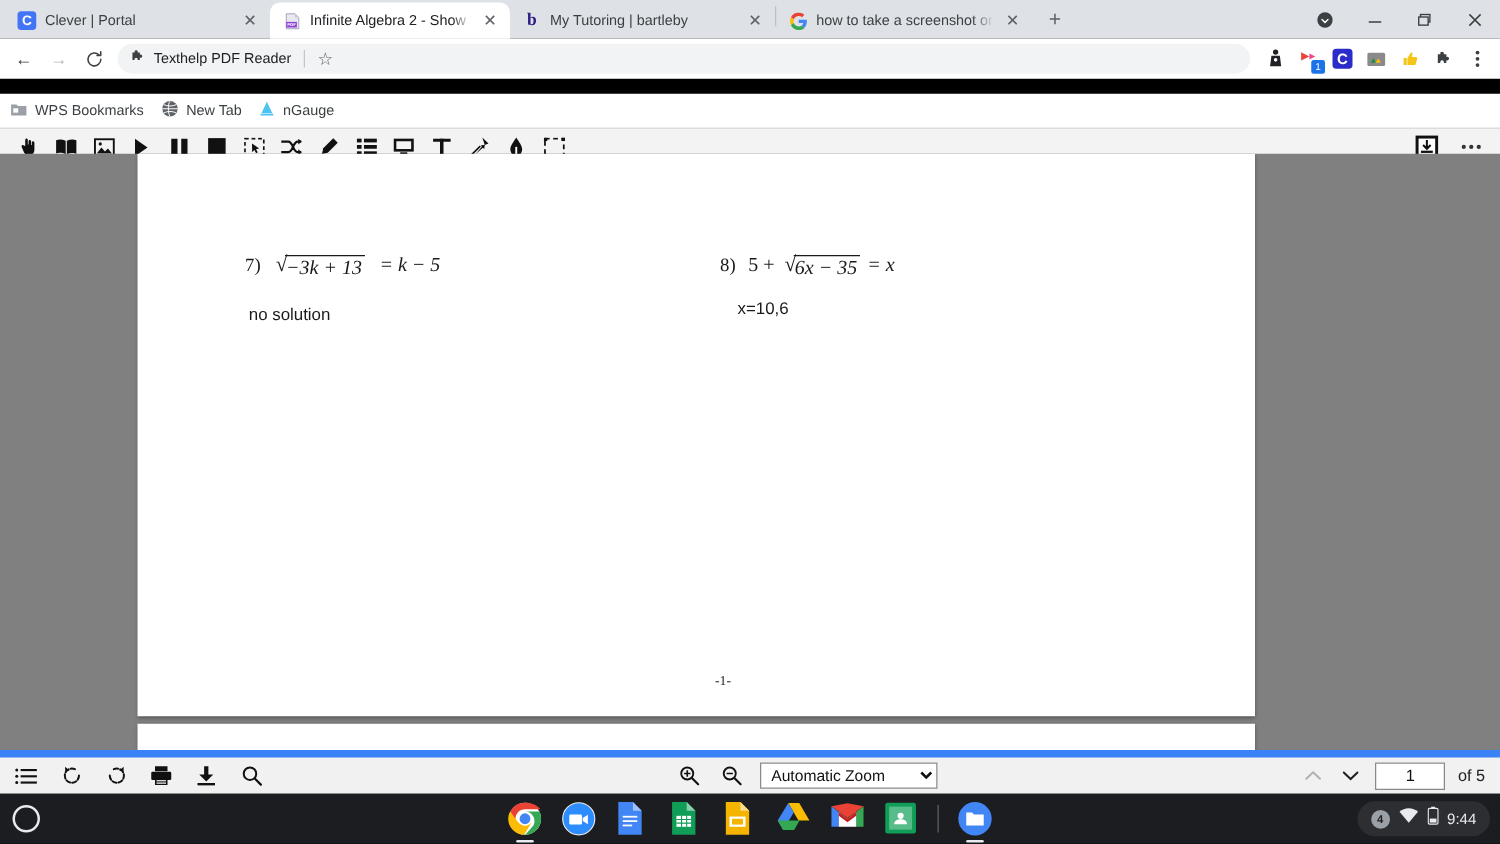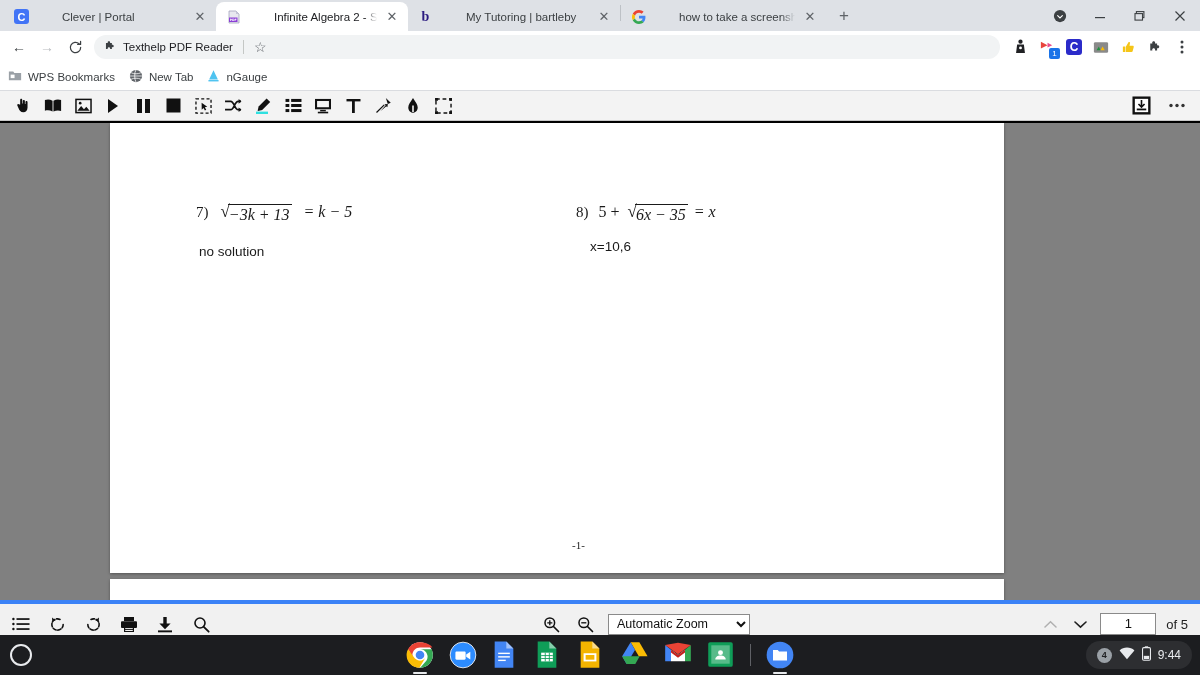--- a/index.html
+++ b/index.html
@@ -28,21 +28,20 @@
   .tab .favicon {
     width: 15px; height: 15px; flex: 0 0 15px;
     display: flex; align-items: center; justify-content: center;
     font-size: 11px; font-weight: bold; border-radius: 3px;
   }
   .tab .tlabel {
     flex: 1 1 auto; overflow: hidden;
     text-overflow: clip; font-size: 11.5px;
     -webkit-mask-image: linear-gradient(to right, #000 88%, transparent 100%);
             mask-image: linear-gradient(to right, #000 88%, transparent 100%);
-            margin-left: 26px;
   }
   .tab .tclose {
     width: 16px; height: 16px; flex: 0 0 16px;
     display: flex; align-items: center; justify-content: center;
     color: #5f6368; font-size: 13px; line-height: 1;
   }
   .tab-sep {
     width: 1px; height: 16px; background: #bdc1c6;
     align-self: center; margin-bottom: 6px;
   }
@@ -85,21 +84,21 @@
   }
   .tb-icons { display: flex; align-items: center; gap: 3px; }
   .tb-ic {
     width: 24px; height: 24px;
     display: flex; align-items: center; justify-content: center;
     position: relative;
   }
 
   .bookmarks {
     height: 28px; background: #fff; display: flex; align-items: center;
-    padding: 0 8px; gap: 14px; border-bottom: 1px solid #dadce0;
+    padding: 0 8px; gap: 14px; border-bottom: 1px solid #dadce0; margin-top: 12px;
   }
   .bm { display: flex; align-items: center; gap: 6px; font-size: 11.5px; color: #3c4043; }
 
   
   .thtoolbar {
     height: 30px; background: #f3f3f3;
     display: flex; align-items: center; padding: 0 8px;
     border-bottom: 1px solid #c8c8c8; position: relative;
   }
   .th-ic {
@@ -142,22 +141,22 @@
     color: #3b3b3b; letter-spacing: 1.6px; white-space: nowrap;
   }
   .pagenum-mark {
     position: absolute; left: 462px; top: 416px;
     font-family: "Liberation Serif", serif; font-size: 11px; color: #222;
   }
 
   
   .pdfbar {
     position: absolute; left: 0; right: 0; bottom: 40px; height: 35px;
-    background: #f1f1f1; border-top: 4px solid #3b82f6;
-    display: flex; align-items: flex-end; padding: 0 10px;
+    background: #f1f1f1; border-top: 6px solid #3b82f6;
+    display: flex; align-items: center; padding: 0 10px;
   }
   .pdf-left { display: flex; align-items: center; gap: 14px; }
   .pdf-ic {
     width: 22px; height: 22px;
     display: flex; align-items: center; justify-content: center; color: #111;
   }
   .pdf-center {
     position: absolute; left: 50%; transform: translateX(-60px);
     display: flex; align-items: center; gap: 12px;
   }

